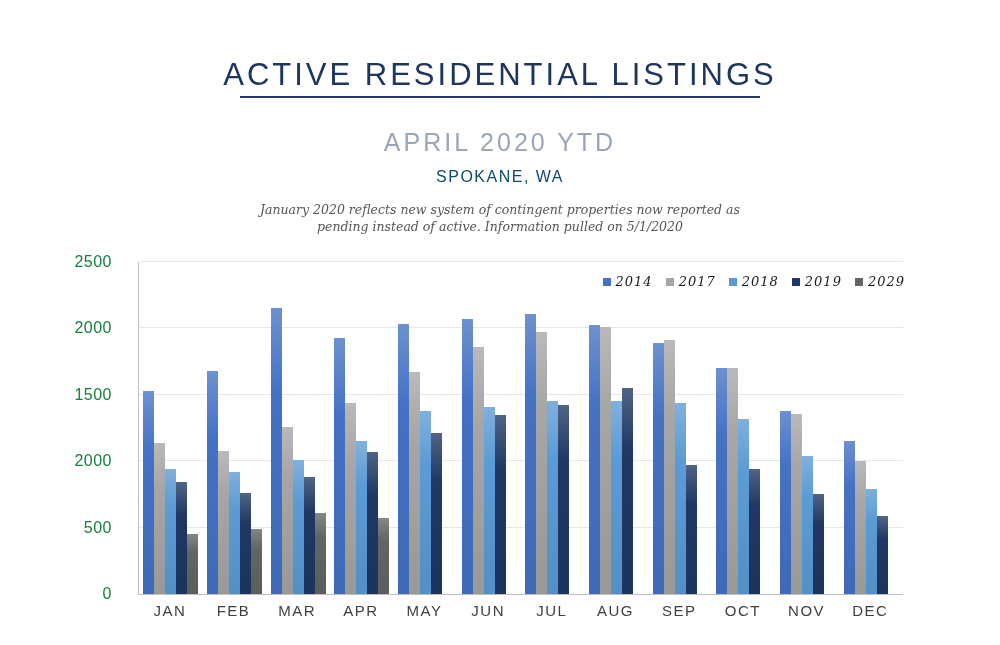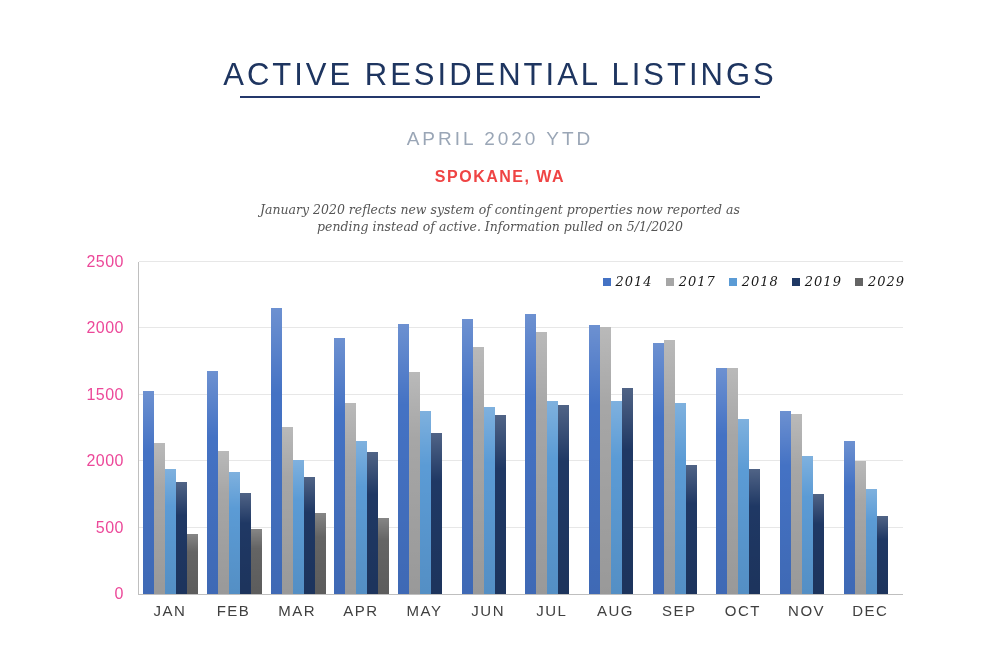--- a/index.html
+++ b/index.html
@@ -26,34 +26,34 @@
   .title-underline {
     position: absolute;
     top: 96px; left: 240px;
     width: 520px; height: 0;
     border-top: 2px solid #24386B;
   }
   .subtitle {
     position: absolute;
     top: 128px; left: 0; width: 100%;
     text-align: center;
-    font-size: 19px;
+    font-size: 25px;
     font-weight: 400;
     letter-spacing: 3px;
     color: #9AA6B6;
     margin: 0;
   }
   .location {
     position: absolute;
     top: 168px; left: 0; width: 100%;
     text-align: center;
     font-size: 16px;
-    font-weight: 700;
+    font-weight: 400;
     letter-spacing: 1.5px;
-    color: #ef4444;
+    color: #0c4a6e;
     margin: 0;
   }
   .note {
     position: absolute;
     top: 201px; left: 0; width: 100%;
     text-align: center;
     font-family: "DejaVu Serif", serif;
     font-style: italic;
     font-size: 12.5px;
     line-height: 17px;
@@ -90,26 +90,26 @@
   .bar {
     width: 11px;
     background-image: linear-gradient(180deg,
       rgba(255,255,255,0.22) 0%,
       rgba(255,255,255,0.00) 30%,
       rgba(0,0,0,0.08) 100%);
   }
   .ytick {
     position: absolute;
     right: 100%;
-    margin-right: 15px;
+    margin-right: 27px;
     width: 60px;
     text-align: right;
     transform: translateY(50%);
     font-size: 16px;
-    color: #ec4899;
+    color: #15803d;
     letter-spacing: 0.5px;
   }
   .xaxis {
     position: absolute;
     left: 138px; top: 602px;
     width: 764px;
     display: flex;
   }
   .xtick {
     flex: 1;

